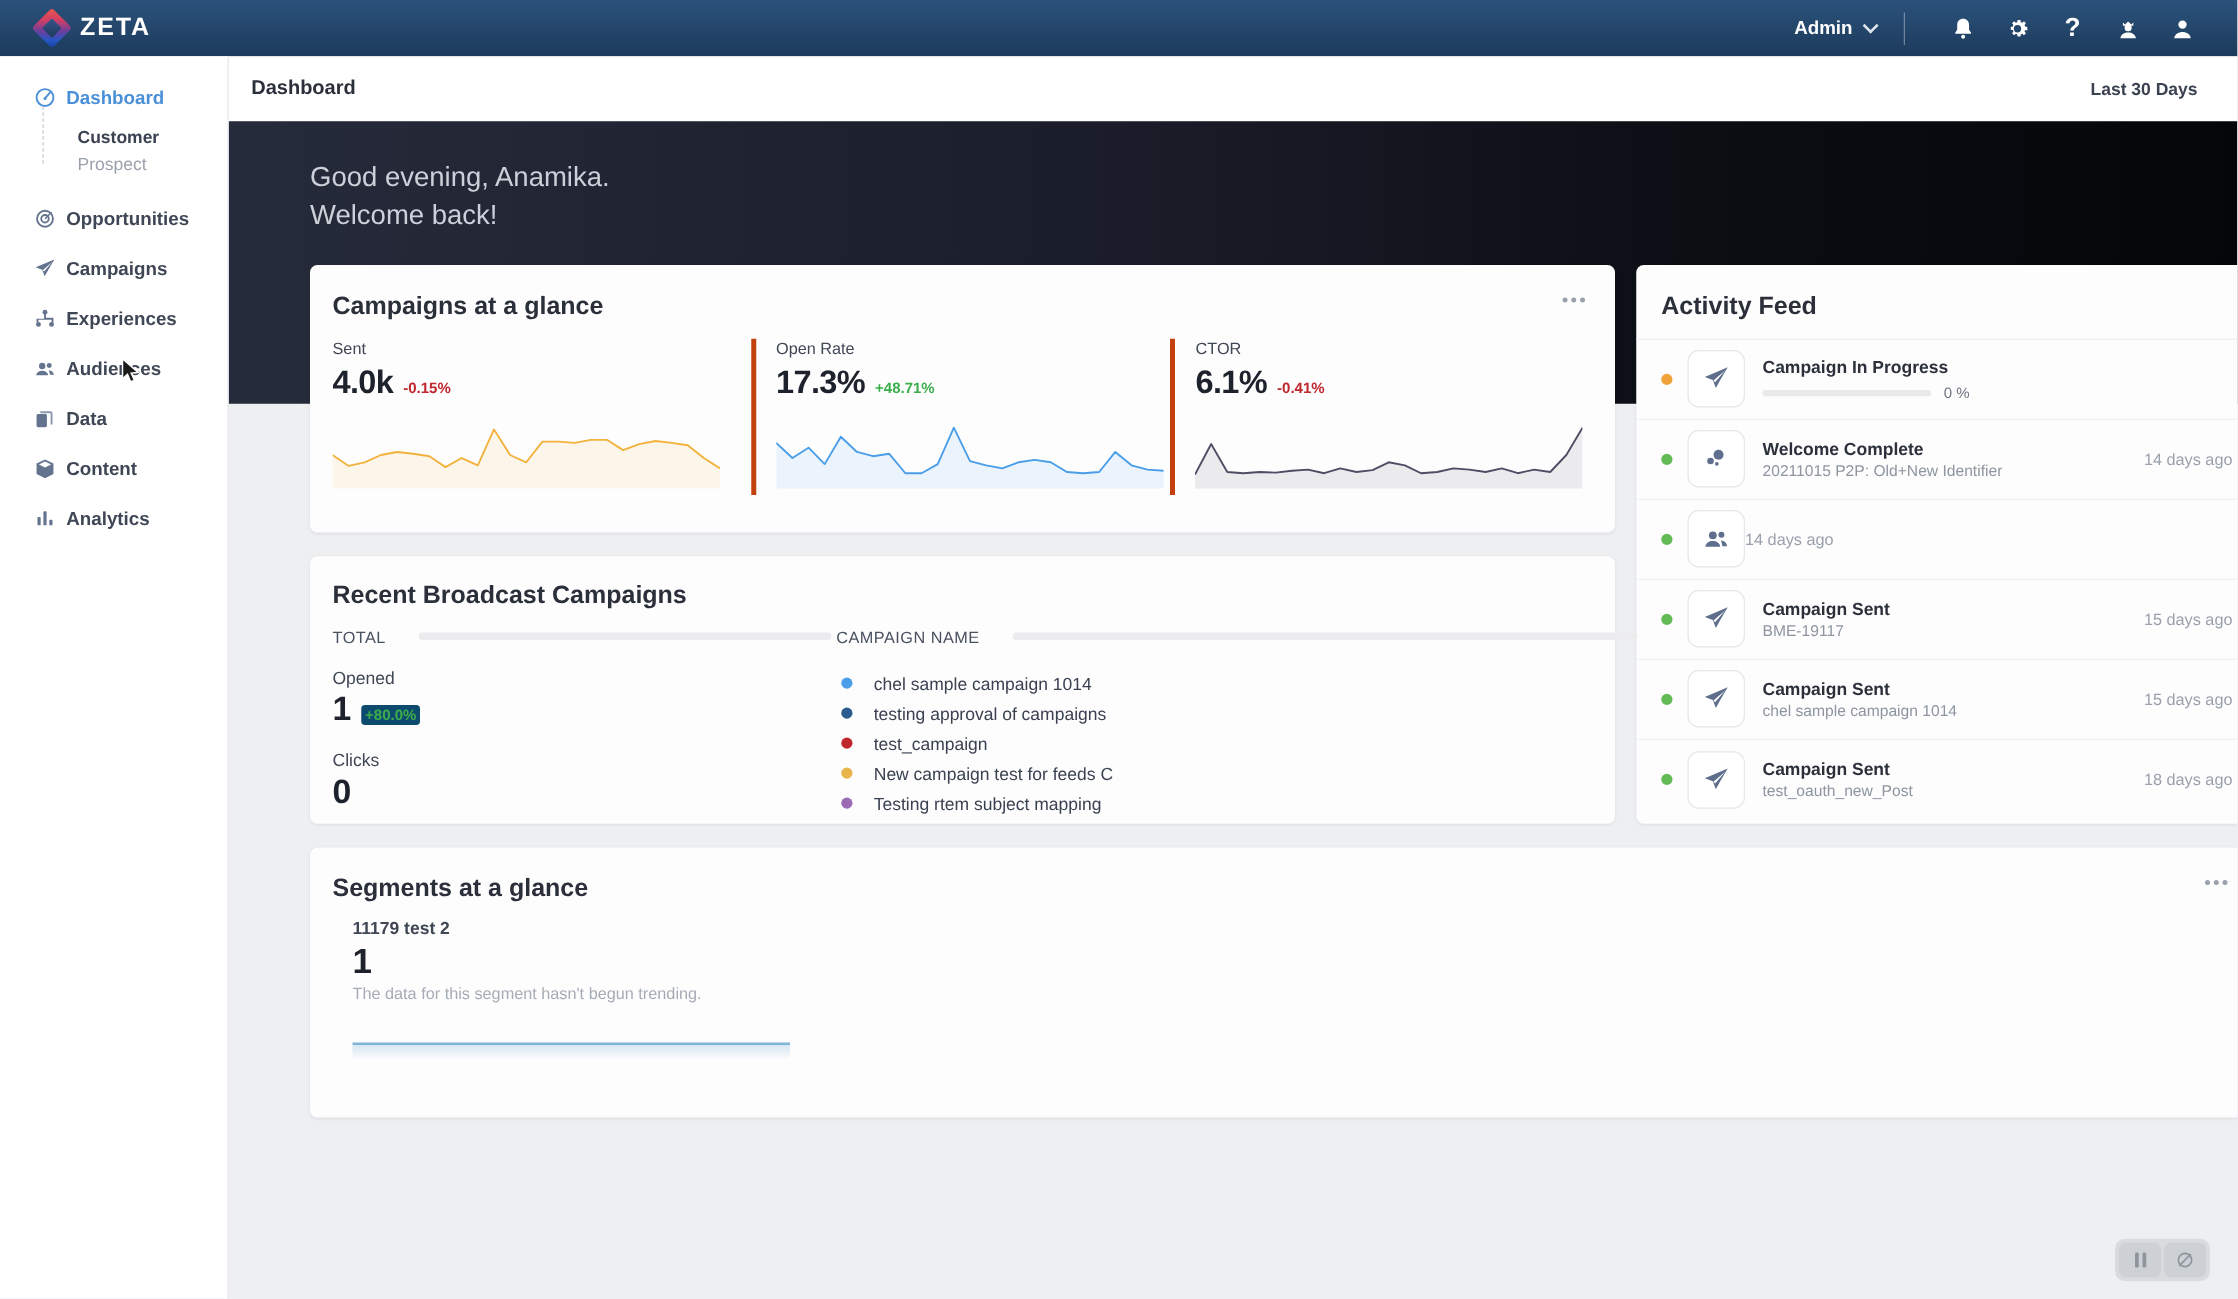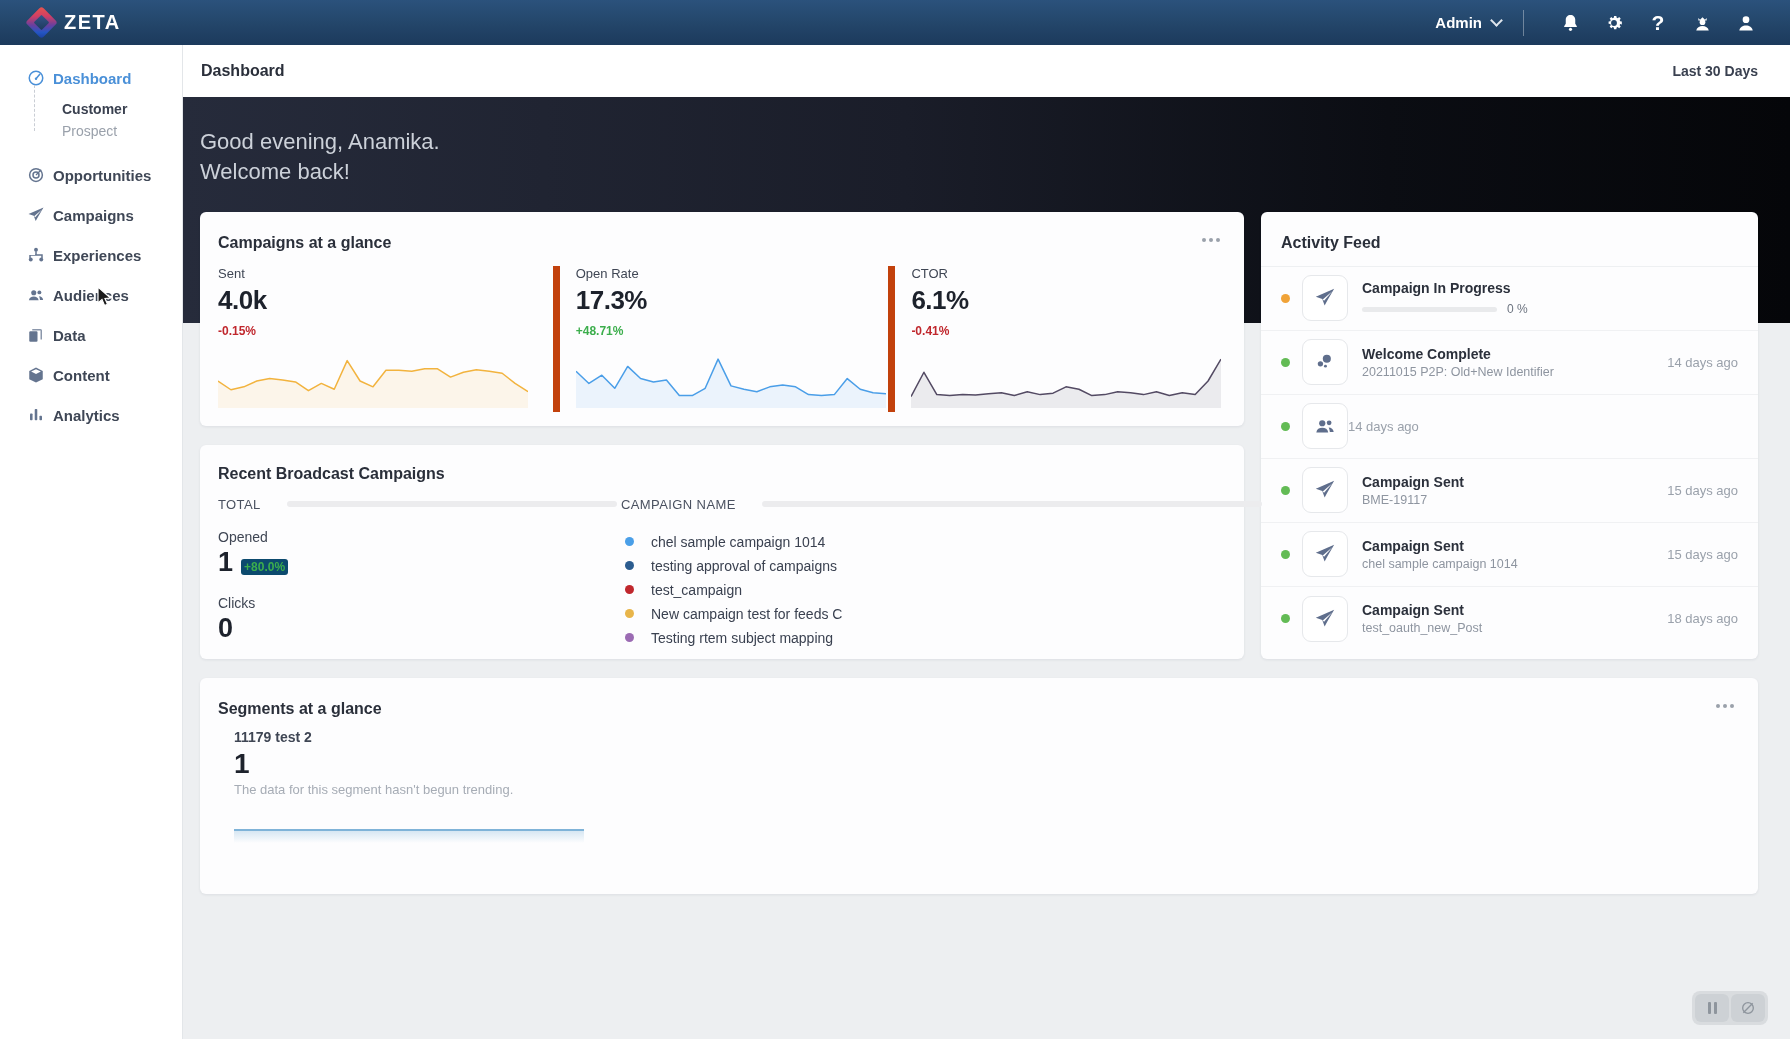--- a/index.html
+++ b/index.html
@@ -45,38 +45,38 @@
   
   .page-header { height:52px; background:#fff; display:flex; align-items:center; justify-content:space-between;
                  padding:0 32px 0 18px; }
   .page-title { font-size:16px; font-weight:bold; color:#2a2f3a; }
   .range-select { font-size:14px; font-weight:600; color:#3a4150; cursor:pointer; }
 
   
   .scroll-area { position:relative; height:942px; }
   .hero-bg { position:absolute; top:0; left:0; right:0; height:226px;
              background:linear-gradient(90deg,#262b3b 0%,#1a1d29 45%,#0b0d13 75%,#050609 100%); }
-  .content { position:absolute; inset:0; padding:0 32px 0 17px; }
+  .content { position:absolute; inset:0; padding:0 32px 0 17px;margin-left:48px; }
   .greeting { margin:30px 0 0 0; color:#ccd1d9; font-size:22px; font-weight:300; line-height:1.38; }
 
   .cards-grid { display:grid; grid-template-columns:1044px 497px; grid-template-rows:214px 214px 216px;
                 column-gap:17px; row-gap:19px; margin-top:24px; }
   .card { background:#fdfdfe; border-radius:6px; box-shadow:0 1px 3px rgba(30,40,60,.08); position:relative; }
-  .card-title { font-size:16px; font-weight:bold; color:#2a2f3a; }
+  .card-title { font-size:20px; font-weight:bold; color:#2a2f3a; }
   .dots-menu { display:flex; gap:3px; cursor:pointer; padding:4px; }
   .dots-menu i { width:4px; height:4px; border-radius:50%; background:#9aa1ab; }
 
   
   .glance { grid-column:1; grid-row:1; padding:22px 20px 0 18px; }
   .glance-head { display:flex; justify-content:space-between; align-items:flex-start; }
   .stats-row { display:flex; margin-top:14px; }
   .stat-col { width:348px; padding-left:0; }
-  .stat-col + .stat-col { border-left:7px solid #c2410c; padding-left:16px; }
+  .stat-col + .stat-col { border-left:4px solid #c2410c; padding-left:16px; }
   .stat-label { font-size:13px; color:#3f4654; }
-  .stat-line { display:flex; align-items:baseline; gap:8px; margin-top:4px;flex-direction:column; }
+  .stat-line { display:flex; align-items:baseline; gap:8px; margin-top:4px; }
   .stat-value { font-size:26px; font-weight:bold; color:#1d222c; letter-spacing:-.5px; }
   .stat-delta { font-size:12px; font-weight:bold; }
   .spark { width:310px; height:54px; margin-top:16px; }
 
   
   .activity { grid-column:2; grid-row:1 / 3; padding:22px 0 0 0; }
   .activity-head { padding:0 20px; }
   .feed-divider { border-bottom:1px solid #eef0f2; margin:14px 0 0 0; }
   .feed-item { display:flex; align-items:center; height:64px; padding:0 20px; border-bottom:1px solid #f0f1f3; cursor:pointer; }
   .feed-item:last-child { border-bottom:none; }

